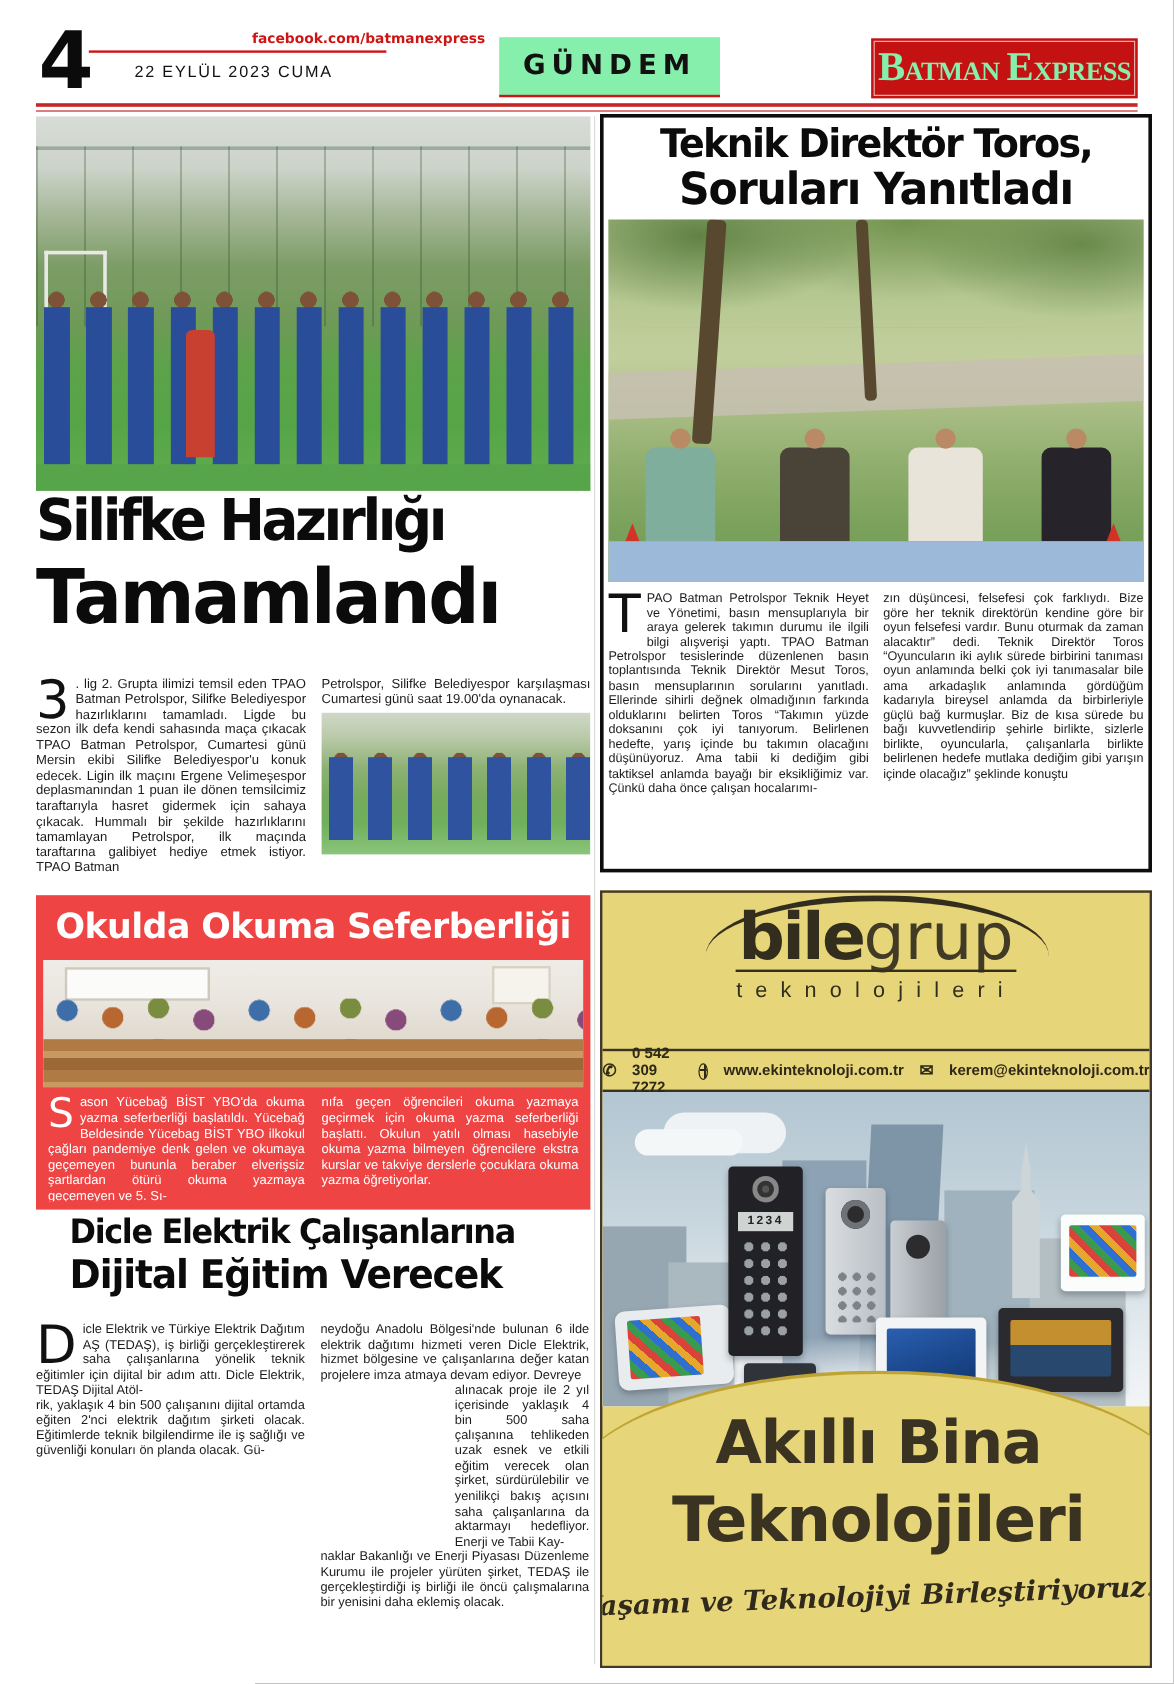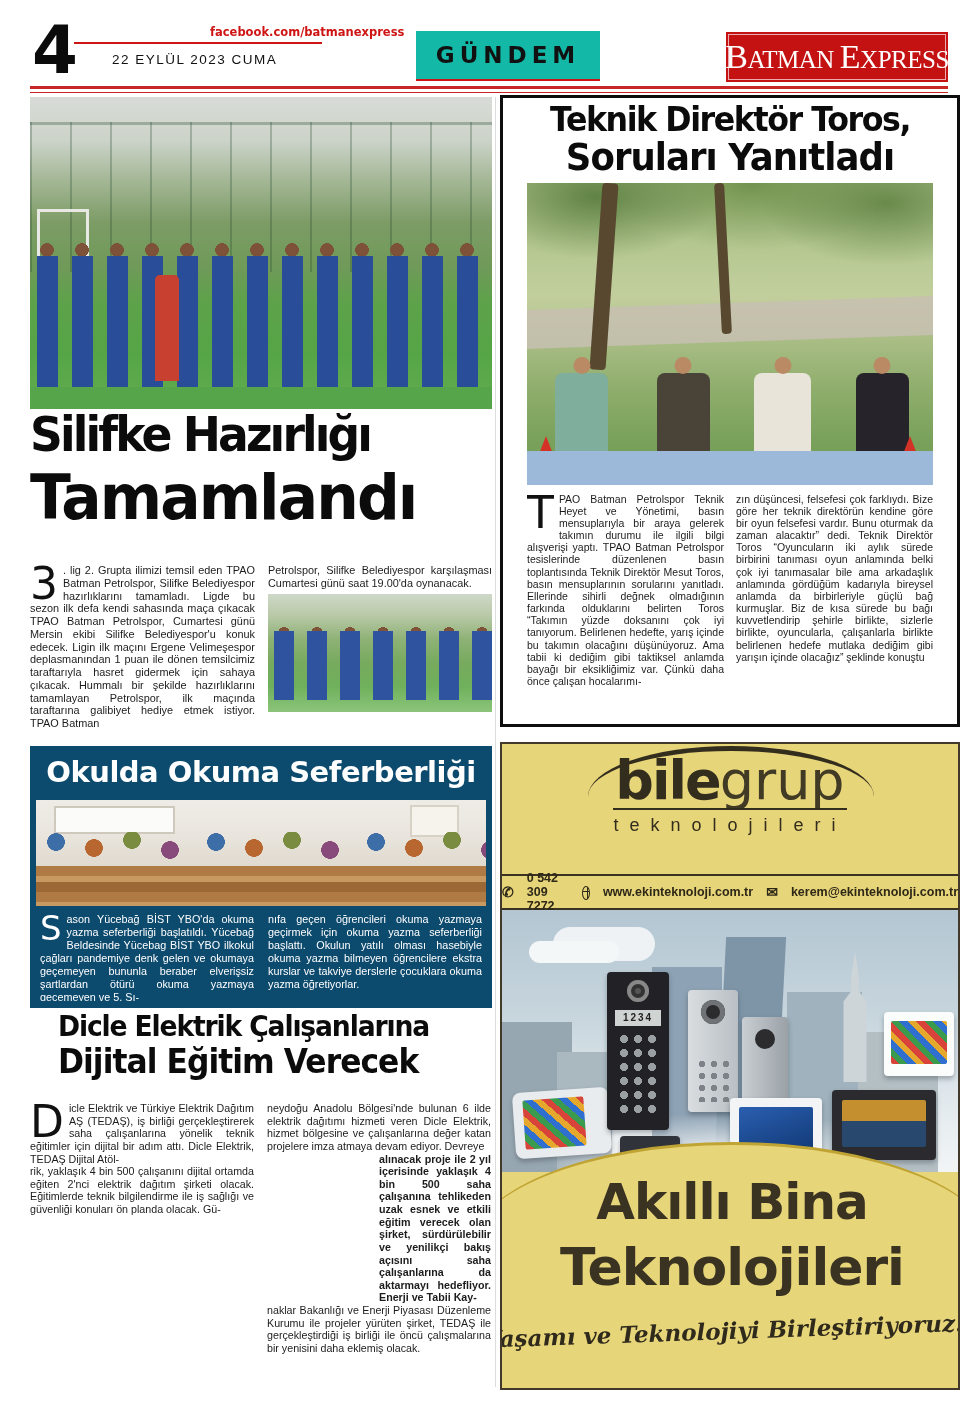--- a/index.html
+++ b/index.html
@@ -5,25 +5,25 @@
   html,body{margin:0;padding:0;background:#9a9a9a;}
   .page{position:relative;width:978px;height:1403px;margin:0 auto;background:#ffffff;
         font-family:"Liberation Sans",sans-serif;color:#1a1a1a;overflow:hidden;}
   .abs{position:absolute;}
 
   
   .pagenum{left:32px;top:18px;font-family:"DejaVu Sans",sans-serif;font-weight:800;font-size:66px;line-height:1;color:#0b0b0b;}
   .fb{left:210px;top:25px;color:#cf1414;font-weight:bold;font-size:11.5px;font-family:"DejaVu Sans",sans-serif;}
   .line-short{left:74px;top:42px;width:248px;height:2px;background:#cf1414;}
   .date{left:112px;top:52px;font-weight:normal;font-size:13.5px;letter-spacing:1.5px;color:#111;}
-  .section-badge{left:416px;top:31px;width:184px;height:48px;background:#14b8a6;border-bottom:2px solid #cf1414;
+  .section-badge{left:416px;top:31px;width:184px;height:48px;background:#86efac;border-bottom:2px solid #cf1414;
         text-align:center;line-height:48px;font-family:"DejaVu Sans",sans-serif;font-weight:bold;font-size:23px;letter-spacing:5px;color:#111;}
   .brand{left:726px;top:32px;width:222px;height:50px;background:#c41212;display:flex;align-items:center;justify-content:center;gap:6px;
         box-shadow:inset 0 0 0 2px #c41212, inset 0 0 0 3px rgba(255,255,255,.65);}
-  .brand-word{display:inline-block;font-family:"Liberation Serif",serif;font-weight:normal;color:#ffffff;font-size:25px;text-transform:uppercase;letter-spacing:-0.5px;}
+  .brand-word{display:inline-block;font-family:"Liberation Serif",serif;font-weight:bold;color:#86efac;font-size:22px;text-transform:uppercase;letter-spacing:-0.5px;}
   .brand-word::first-letter{font-size:34px;}
   .rule-thick{left:30px;top:86px;width:918px;height:3px;background:#c62626;}
   .rule-thin{left:30px;top:92px;width:918px;height:1px;background:#c62626;}
   .colrule{left:495px;top:97px;width:1px;height:1290px;background:#dcdcdc;}
 
   
   .headline{font-family:"DejaVu Sans",sans-serif;font-weight:800;color:#0b0b0b;}
   .condense{transform:scaleX(.95);transform-origin:left center;display:block;white-space:nowrap;}
   .condense-c{transform:scaleX(.96);transform-origin:center;display:block;white-space:nowrap;}
   .bodytext{text-align:justify;color:#1c1c1c;}
@@ -87,38 +87,38 @@
   
   .team-photo{left:30px;top:97px;width:462px;height:312px;}
   .h-sil{left:30px;top:410px;width:462px;}
   .h-sil .l1{font-size:48px;line-height:1.0;letter-spacing:-3px;}
   .h-sil .l2{font-size:63px;line-height:1.0;letter-spacing:-2px;margin-top:8px;}
   .sil-body{left:30px;top:564px;width:462px;height:176px;gap:13px;overflow:hidden;font-size:10.9px;line-height:1.17;}
   .sil-c1{width:225px;}
   .sil-c2{width:224px;display:flex;flex-direction:column;}
   .jog-photo{width:100%;height:118px;margin-top:4px;}
 
-  .okuma{left:30px;top:746px;width:462px;height:262px;background:#0c4a6e;}
+  .okuma{left:30px;top:746px;width:462px;height:262px;background:#ef4444;}
   .okuma-title{height:54px;line-height:52px;text-align:center;color:#fff;font-size:29px;letter-spacing:-0.5px;}
   .class-photo{margin:0 6px;height:106px;}
   .okuma-body{display:flex;gap:14px;padding:7px 10px 0 10px;color:#fff;font-size:10.8px;line-height:1.2;height:88px;overflow:hidden;}
   .okuma-body .bodytext{color:#fff;width:50%;}
   .okuma .dropcap{color:#fff;font-size:34px;}
 
   .h-dic{left:30px;top:1012px;width:462px;margin-left:28px;}
   .h-dic .l1{font-size:28px;line-height:1.1;letter-spacing:-1.2px;}
   .h-dic .l2{font-size:33px;line-height:1.15;letter-spacing:-1px;}
   .dic-body{left:30px;top:1102px;width:462px;height:288px;font-size:10.7px;line-height:1.18;overflow:hidden;}
   .dic-cols{display:flex;gap:13px;}
   .dic-c1,.dic-c2{width:224px;}
   .dic-c1 .narrow{width:104px;min-height:134px;}
-  .dic-c2 .narrow{width:112px;margin-left:auto;min-height:134px;font-weight:bold;}
-
-  
-  .toros{left:500px;top:95px;width:460px;height:632px;border:3px solid #0d0d0d;box-sizing:border-box;padding:4px 24px;background:#fff;}
+  .dic-c2 .narrow{width:112px;margin-left:auto;min-height:134px;}
+
+  
+  .toros{left:500px;top:95px;width:460px;height:632px;border:3px solid #0d0d0d;box-sizing:border-box;padding:4px 4px;background:#fff;}
   .toros .l1{font-size:33px;line-height:1.08;letter-spacing:-1.5px;text-align:center;}
   .toros .l2{font-size:37px;line-height:1.08;letter-spacing:-1px;text-align:center;}
   .press-photo{height:302px;margin-top:5px;}
   .toros-body{display:flex;gap:12px;margin-top:8px;height:198px;overflow:hidden;font-size:10.5px;line-height:1.16;}
   .toros-body .bodytext{width:50%;}
 
   
   .ad{left:500px;top:742px;width:460px;height:648px;border:2px solid #43392a;box-sizing:border-box;background:#e7d57a;overflow:hidden;}
   .ad-logo{position:relative;height:120px;text-align:center;padding-top:10px;color:#332d1e;}
   .arc{position:absolute;left:86px;top:2px;width:286px;height:96px;border:0;border-top:5px solid #332d1e;border-radius:50%;}

